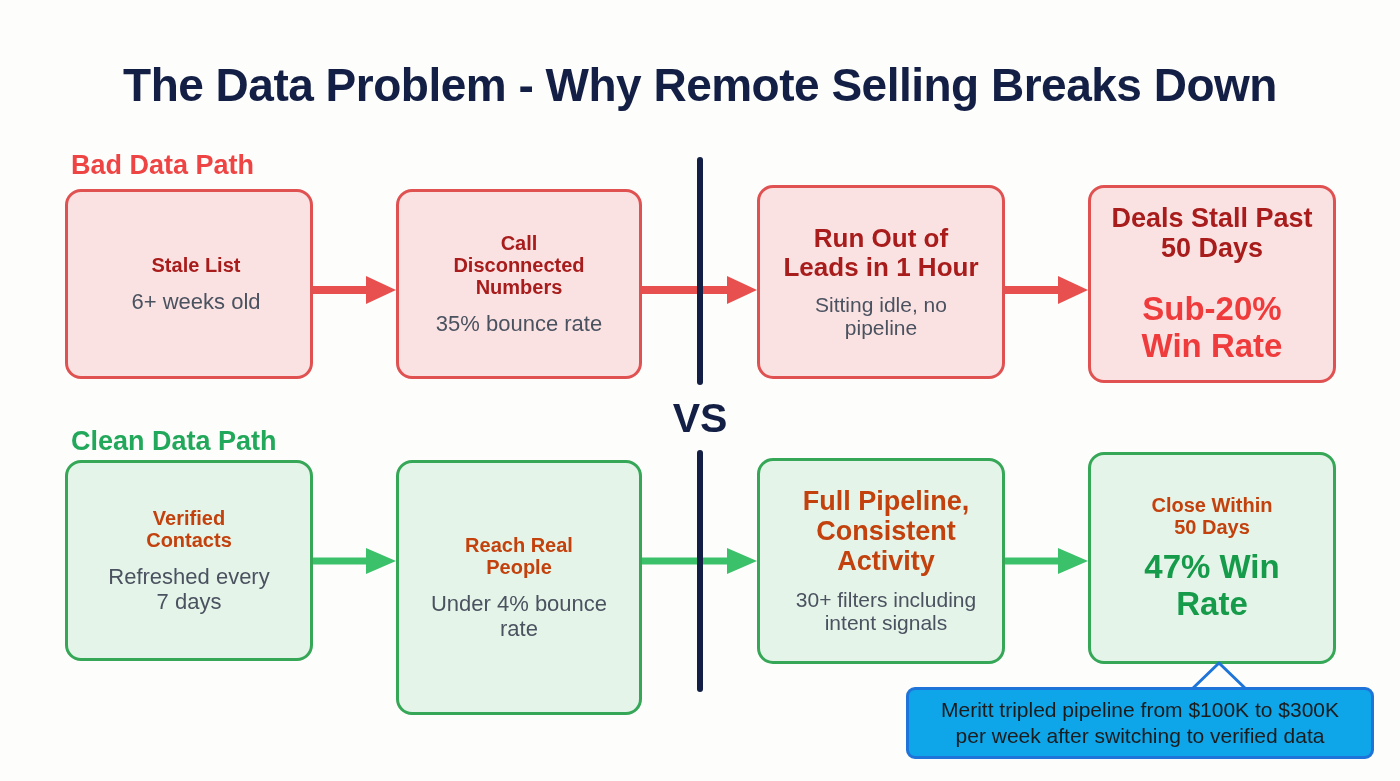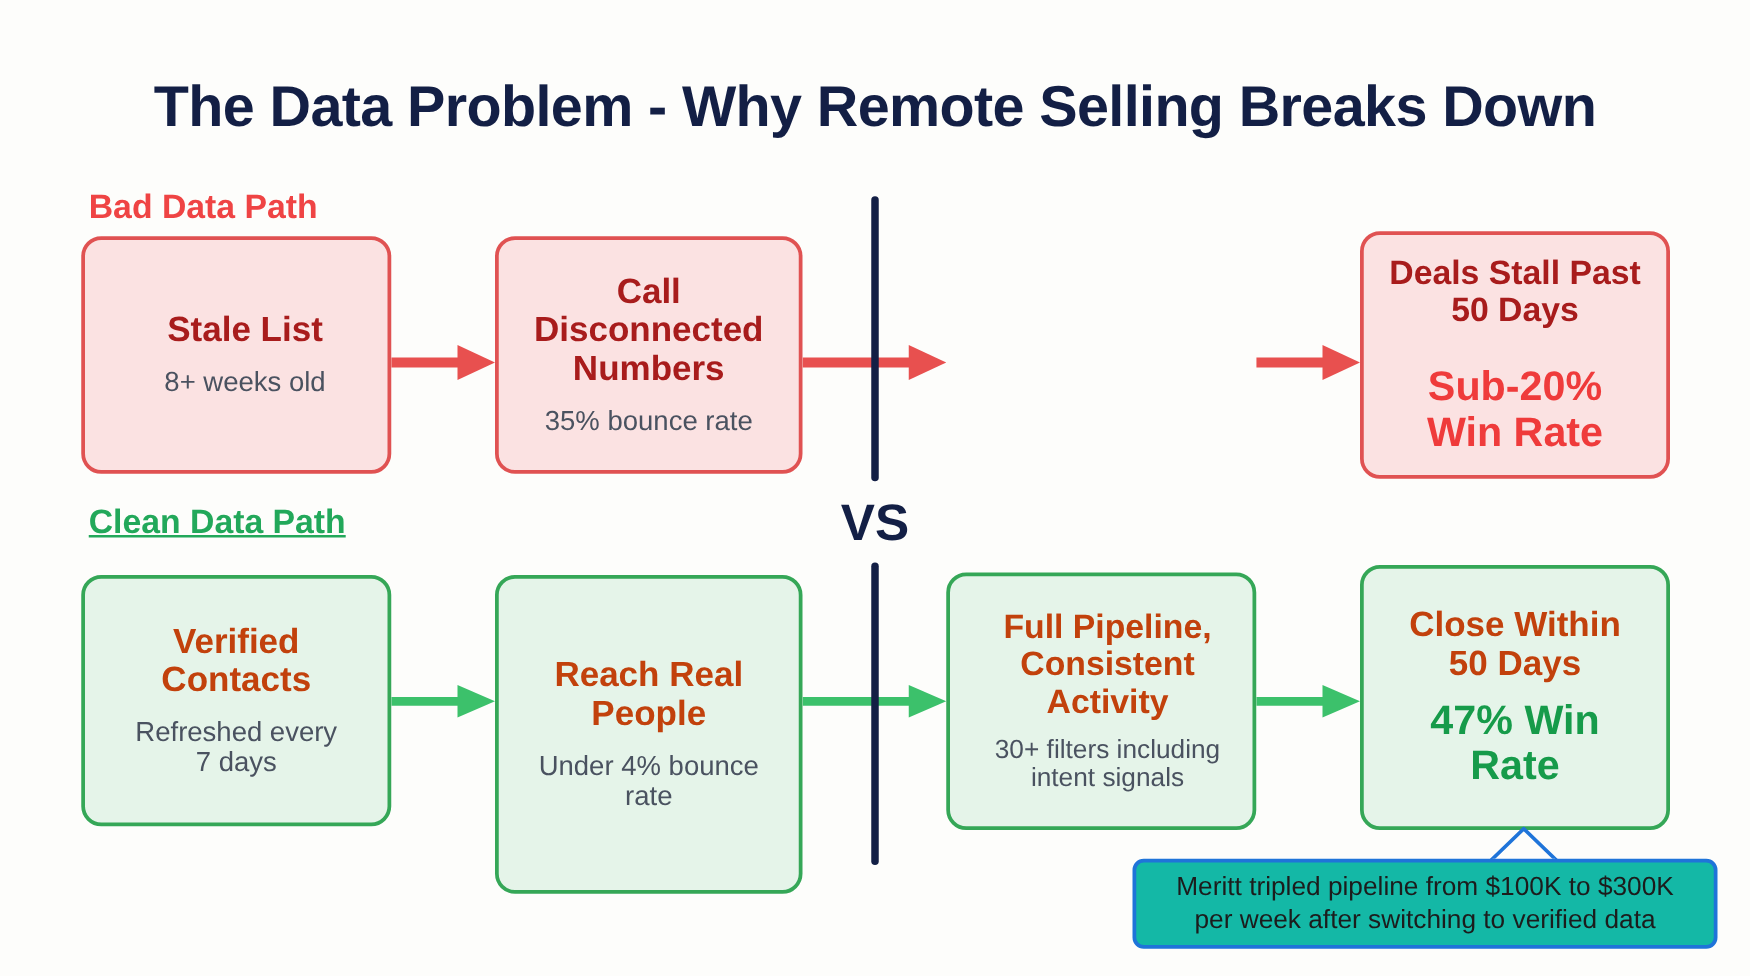--- a/index.html
+++ b/index.html
@@ -37,21 +37,21 @@
   }
 
   
   .row-label {
     position: absolute;
     font-size: 27px;
     font-weight: bold;
     white-space: nowrap;
   }
   .row-label.bad   { left: 71px; top: 150px; color: #ef4444; }
-  .row-label.clean { left: 71px; top: 402px; color: #22a85a; text-decoration: underline; }
+  .row-label.clean { left: 71px; top: 426px; color: #22a85a; }
 
   
   .flow-box {
     position: absolute;
     border-radius: 16px;
     display: flex;
     flex-direction: column;
     align-items: center;
     justify-content: center;
     text-align: center;
@@ -82,21 +82,21 @@
   .box-highlight {
     font-weight: bold;
     line-height: 1.1;
   }
   .flow-box.bad   .box-highlight { color: #ef3b3b; }
   .flow-box.clean .box-highlight { color: #169b4a; }
 
   
   .t-26 { font-size: 26px; }
   .t-27 { font-size: 27px; }
-  .t-28 { font-size: 28px; }
+  .t-28 { font-size: 20px; }
   .s-21 { font-size: 21px; }
   .s-22 { font-size: 22px; }
   .h-32 { font-size: 33px; }
 
   .gap-sm { margin-top: 11px; }
   .gap-md { margin-top: 14px; }
 
   
   .arrow { position: absolute; }
 
@@ -124,21 +124,21 @@
 
   
   .callout {
     position: absolute;
     left: 906px;
     top: 687px;
     width: 468px;
     height: 72px;
     border: 3px solid #1f74d9;
     border-radius: 9px;
-    background: #14b8a6;
+    background: #0ea5e9;
     display: flex;
     align-items: center;
     justify-content: center;
     text-align: center;
     padding: 0 14px;
   }
   .callout-text {
     font-size: 21px;
     color: #1c1c1c;
     line-height: 1.25;
@@ -155,28 +155,32 @@
 <body>
 
 <div id="canvas">
 
   <div class="page-title">The Data Problem - Why Remote Selling Breaks Down</div>
 
   <div class="row-label bad">Bad Data Path</div>
 
   <div class="flow-box bad" style="left:65px; top:189px; width:248px; height:190px;padding-left:24px;">
     <div class="box-title t-28">Stale List</div>
-    <div class="box-sub s-22 gap-md">8+ weeks old</div>
+    <div class="box-sub s-22 gap-md">6+ weeks old</div>
   </div>
 
   <div class="flow-box bad" style="left:396px; top:189px; width:246px; height:190px;">
     <div class="box-title t-28">Call<br>Disconnected<br>Numbers</div>
     <div class="box-sub s-22 gap-md">35% bounce rate</div>
   </div>
 
+  <div class="flow-box bad" style="left:757px; top:185px; width:248px; height:194px;">
+    <div class="box-title t-26">Run Out of<br>Leads in 1 Hour</div>
+    <div class="box-sub s-21 gap-sm">Sitting idle, no<br>pipeline</div>
+  </div>
 
   <div class="flow-box bad" style="left:1088px; top:185px; width:248px; height:198px;gap:17px;">
     <div class="box-title t-27">Deals Stall Past<br>50 Days</div>
     <div class="box-highlight h-32 gap-sm">Sub-20%<br>Win Rate</div>
   </div>
 
   <svg class="arrow" style="left:313px; top:272px;" width="84" height="36" viewBox="0 0 84 36">
     <line x1="0" y1="18" x2="57" y2="18" stroke="#e8504f" stroke-width="8"></line>
     <polygon points="53,4 83,18 53,32" fill="#e8504f"></polygon>
   </svg>

